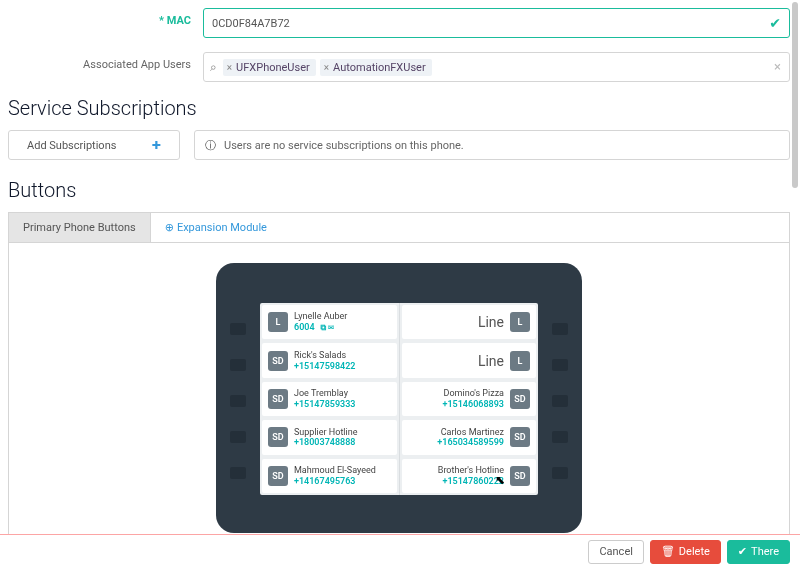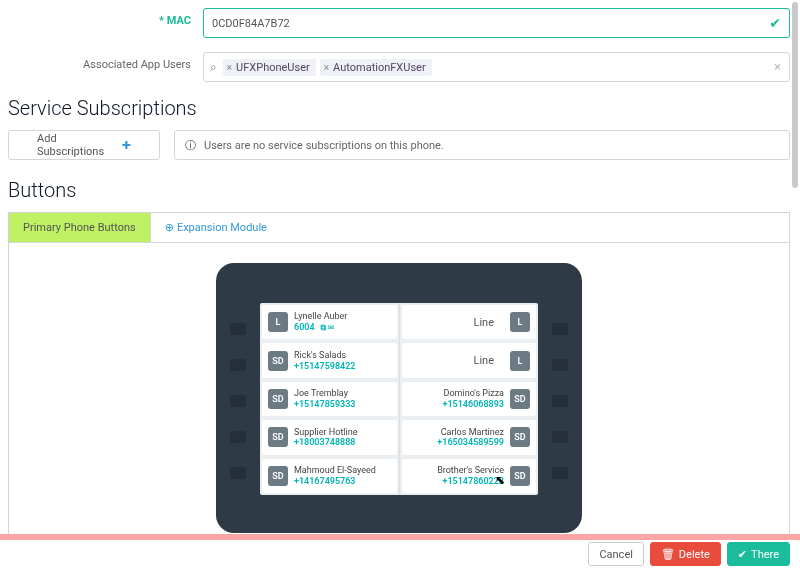--- a/index.html
+++ b/index.html
@@ -17,53 +17,53 @@
   .input-valid{position:absolute;right:8px;top:6px;color:#1abc9c;font-size:14px}
   .chips{position:relative;border:1px solid #d5d5d5;border-radius:3px;height:30px;display:flex;align-items:center;padding:0 26px 0 6px}
   .chips .search{color:#888;font-size:12px;margin-right:6px}
   .chip{background:#eef2f6;border-radius:2px;padding:2px 6px 2px 4px;font-size:11px;color:#546;display:flex;align-items:center;margin-right:4px}
   .chip .x{color:#888;font-size:10px;margin-right:4px;cursor:pointer}
   .chips .clear{position:absolute;right:8px;top:6px;color:#bbb;font-size:13px;cursor:pointer}
   
   h2{font-size:20px;font-weight:300;color:#0f172a;margin:6px 0 10px 0}
   
   .subs{display:flex;gap:14px;margin-bottom:18px}
-  .add-sub{width:152px;height:30px;border:1px solid #d5d5d5;border-radius:3px;display:flex;align-items:center;justify-content:space-between;padding:0 28px;font-size:11px;color:#555;cursor:pointer}
+  .add-sub{width:172px;height:30px;border:1px solid #d5d5d5;border-radius:3px;display:flex;align-items:center;justify-content:space-between;padding:0 18px;font-size:11px;color:#555;cursor:pointer}
   .add-sub .plus{color:#3498db}
   .sub-msg{flex:1;border:1px solid #d5d5d5;border-radius:3px;height:30px;display:flex;align-items:center;padding:0 10px;font-size:11px;color:#666}
   .sub-msg .i{margin-right:8px;color:#444}
   
   .tabs{border:1px solid #d5d5d5;border-bottom:none;display:flex;align-items:center}
   .tab{padding:8px 14px;font-size:11px;border-right:1px solid #d5d5d5;cursor:pointer}
-  .tab.active{background:#bef264;color:#555}
+  .tab.active{background:#e5e5e5;color:#555}
   .tab.link{color:#3498db;border-right:none}
   .tab.link .rm{color:#555;margin-left:4px}
   .tab.add{color:#3498db;border-right:none}
   .tab.add .ic{color:#3498db;margin-right:3px}
   .tabpanel{border:1px solid #d5d5d5;padding:20px;display:flex;justify-content:center}
   
   .phone{width:366px;height:270px;background:#2e3a45;border-radius:18px;padding:40px 44px 38px 44px;position:relative}
   .sidebtn{position:absolute;width:16px;height:12px;background:#242f39;border-radius:2px}
   .sidebtn.r1{right:14px;top:60px}.sidebtn.r2{right:14px;top:96px}.sidebtn.r3{right:14px;top:132px}.sidebtn.r4{right:14px;top:168px}.sidebtn.r5{right:14px;top:204px}
   .sidebtn.l1{left:14px;top:60px}.sidebtn.l2{left:14px;top:96px}.sidebtn.l3{left:14px;top:132px}.sidebtn.l4{left:14px;top:168px}.sidebtn.l5{left:14px;top:204px}
   .screen{background:#eceff1;width:100%;height:100%;border-radius:2px;display:flex;padding:0}
   .col{flex:1;display:flex;flex-direction:column}
   .col+.col{border-left:1px solid #d9dde0}
   .cell{flex:1;background:#fff;margin:2px;border-radius:2px;display:flex;align-items:center;padding:0 6px;min-height:32px;position:relative}
   .cell.right{justify-content:flex-end}
   .badge{width:20px;height:20px;border-radius:3px;background:#6c7a84;color:#fff;font-size:9px;display:flex;align-items:center;justify-content:center;font-weight:600}
   .cell .txt{display:flex;flex-direction:column;margin:0 6px;line-height:1.2}
   .cell .nm{font-size:9px;color:#444}
   .cell .num{font-size:9px;color:#00b5b5;font-weight:600}
-  .cell .lbl2{font-size:11px;color:#555;margin-right:16px}
+  .cell .lbl2{font-size:14px;color:#555;margin-right:6px}
   .icons{font-size:8px;color:#00b5b5;margin-left:4px}
   
   .cursor{position:absolute;left:495px;top:473px;font-size:12px;color:#000;pointer-events:none}
   
-  .footer{position:absolute;left:0;right:0;bottom:0;height:34px;border-top:6px solid #fca5a5;display:flex;align-items:center;justify-content:flex-end;padding:0 10px;gap:6px;background:#fff}
+  .footer{position:absolute;left:0;right:0;bottom:0;height:34px;border-top:1px solid #fca5a5;display:flex;align-items:center;justify-content:flex-end;padding:0 10px;gap:6px;background:#fff}
   .btn{height:24px;padding:0 10px;border-radius:3px;font-size:11px;border:1px solid #ccc;background:#fff;color:#555;cursor:pointer;display:flex;align-items:center;gap:4px}
   .btn.del{background:#e74c3c;border-color:#e74c3c;color:#fff}
   .btn.save{background:#1abc9c;border-color:#1abc9c;color:#fff}
   
   .scrollbar{position:absolute;right:2px;top:2px;width:6px;height:186px;background:#c9c9c9;border-radius:3px}
 </style>
 </head>
 <body>
 
 <div class="scroll">
@@ -181,21 +181,21 @@
             </div>
             <div class="cell right">
               <div class="txt" style="text-align: right;">
                 <div class="nm">Carlos Martinez</div>
                 <div class="num">+165034589599</div>
               </div>
               <div class="badge">SD</div>
             </div>
             <div class="cell right">
               <div class="txt" style="text-align: right;">
-                <div class="nm">Brother's Service</div>
+                <div class="nm">Brother's Hotline</div>
                 <div class="num">+15147860222</div>
               </div>
               <div class="badge">SD</div>
             </div>
           </div>
       </div>
     </div>
   </div>
 </div>
 

